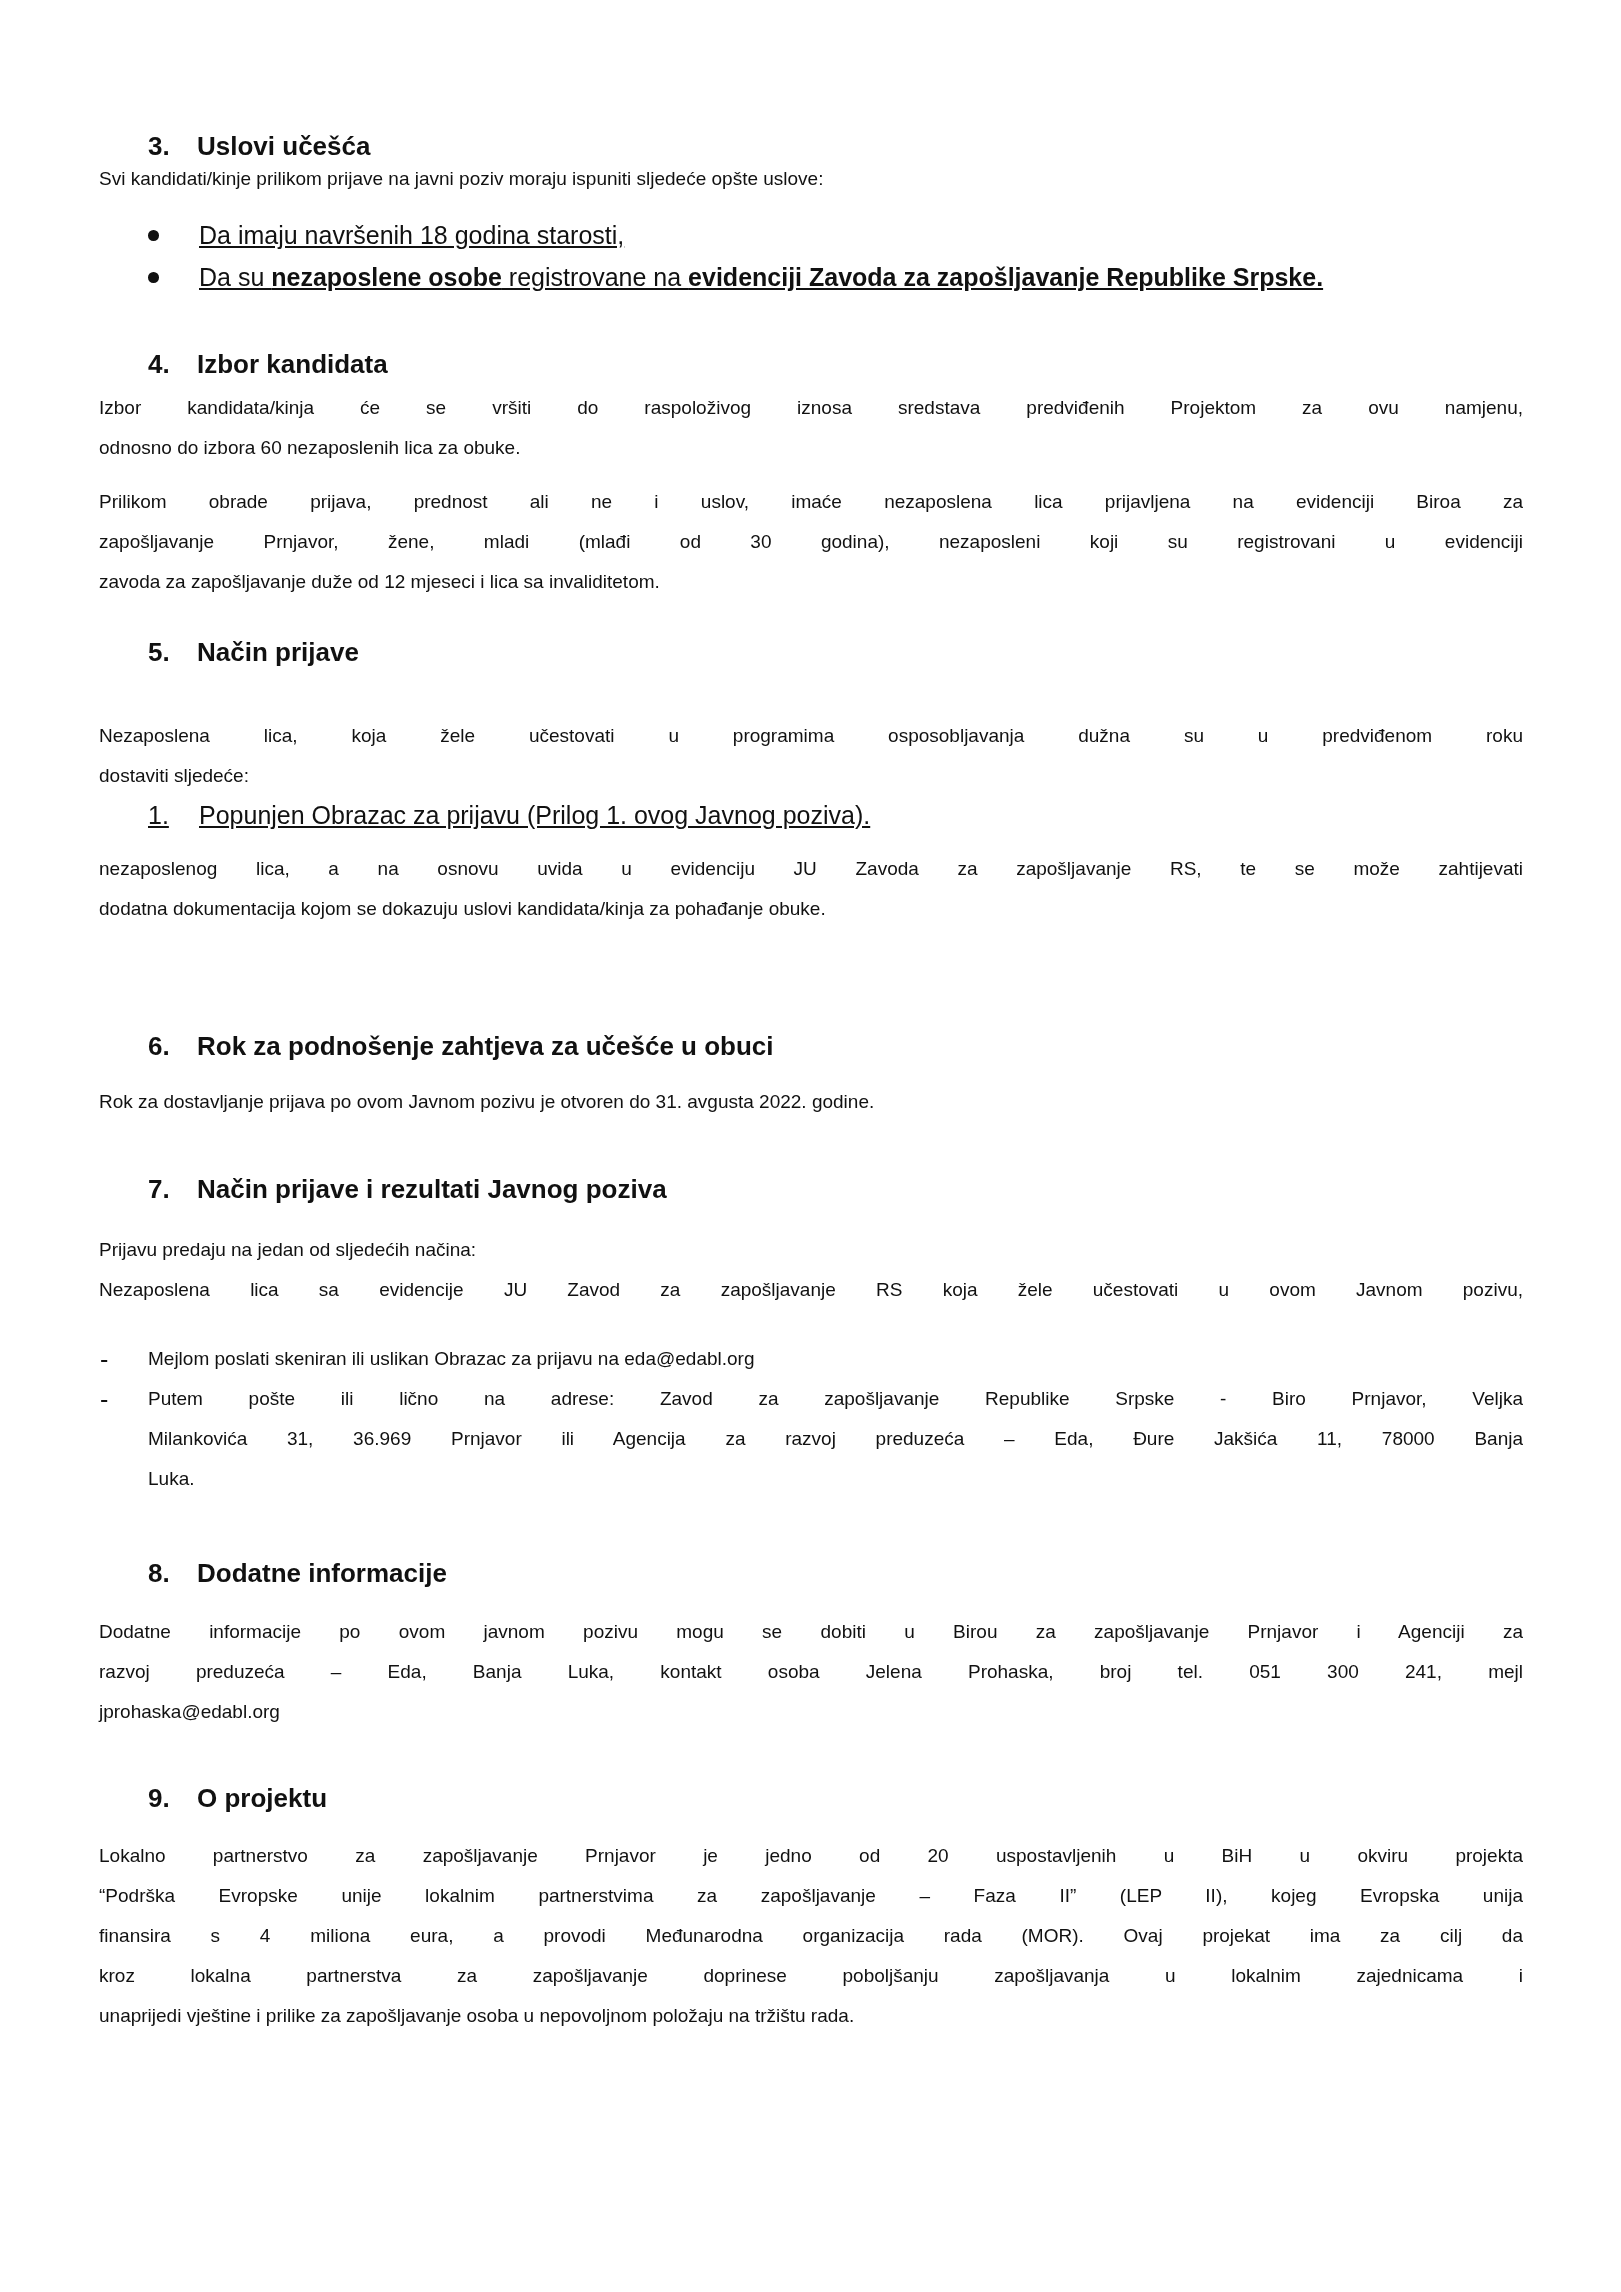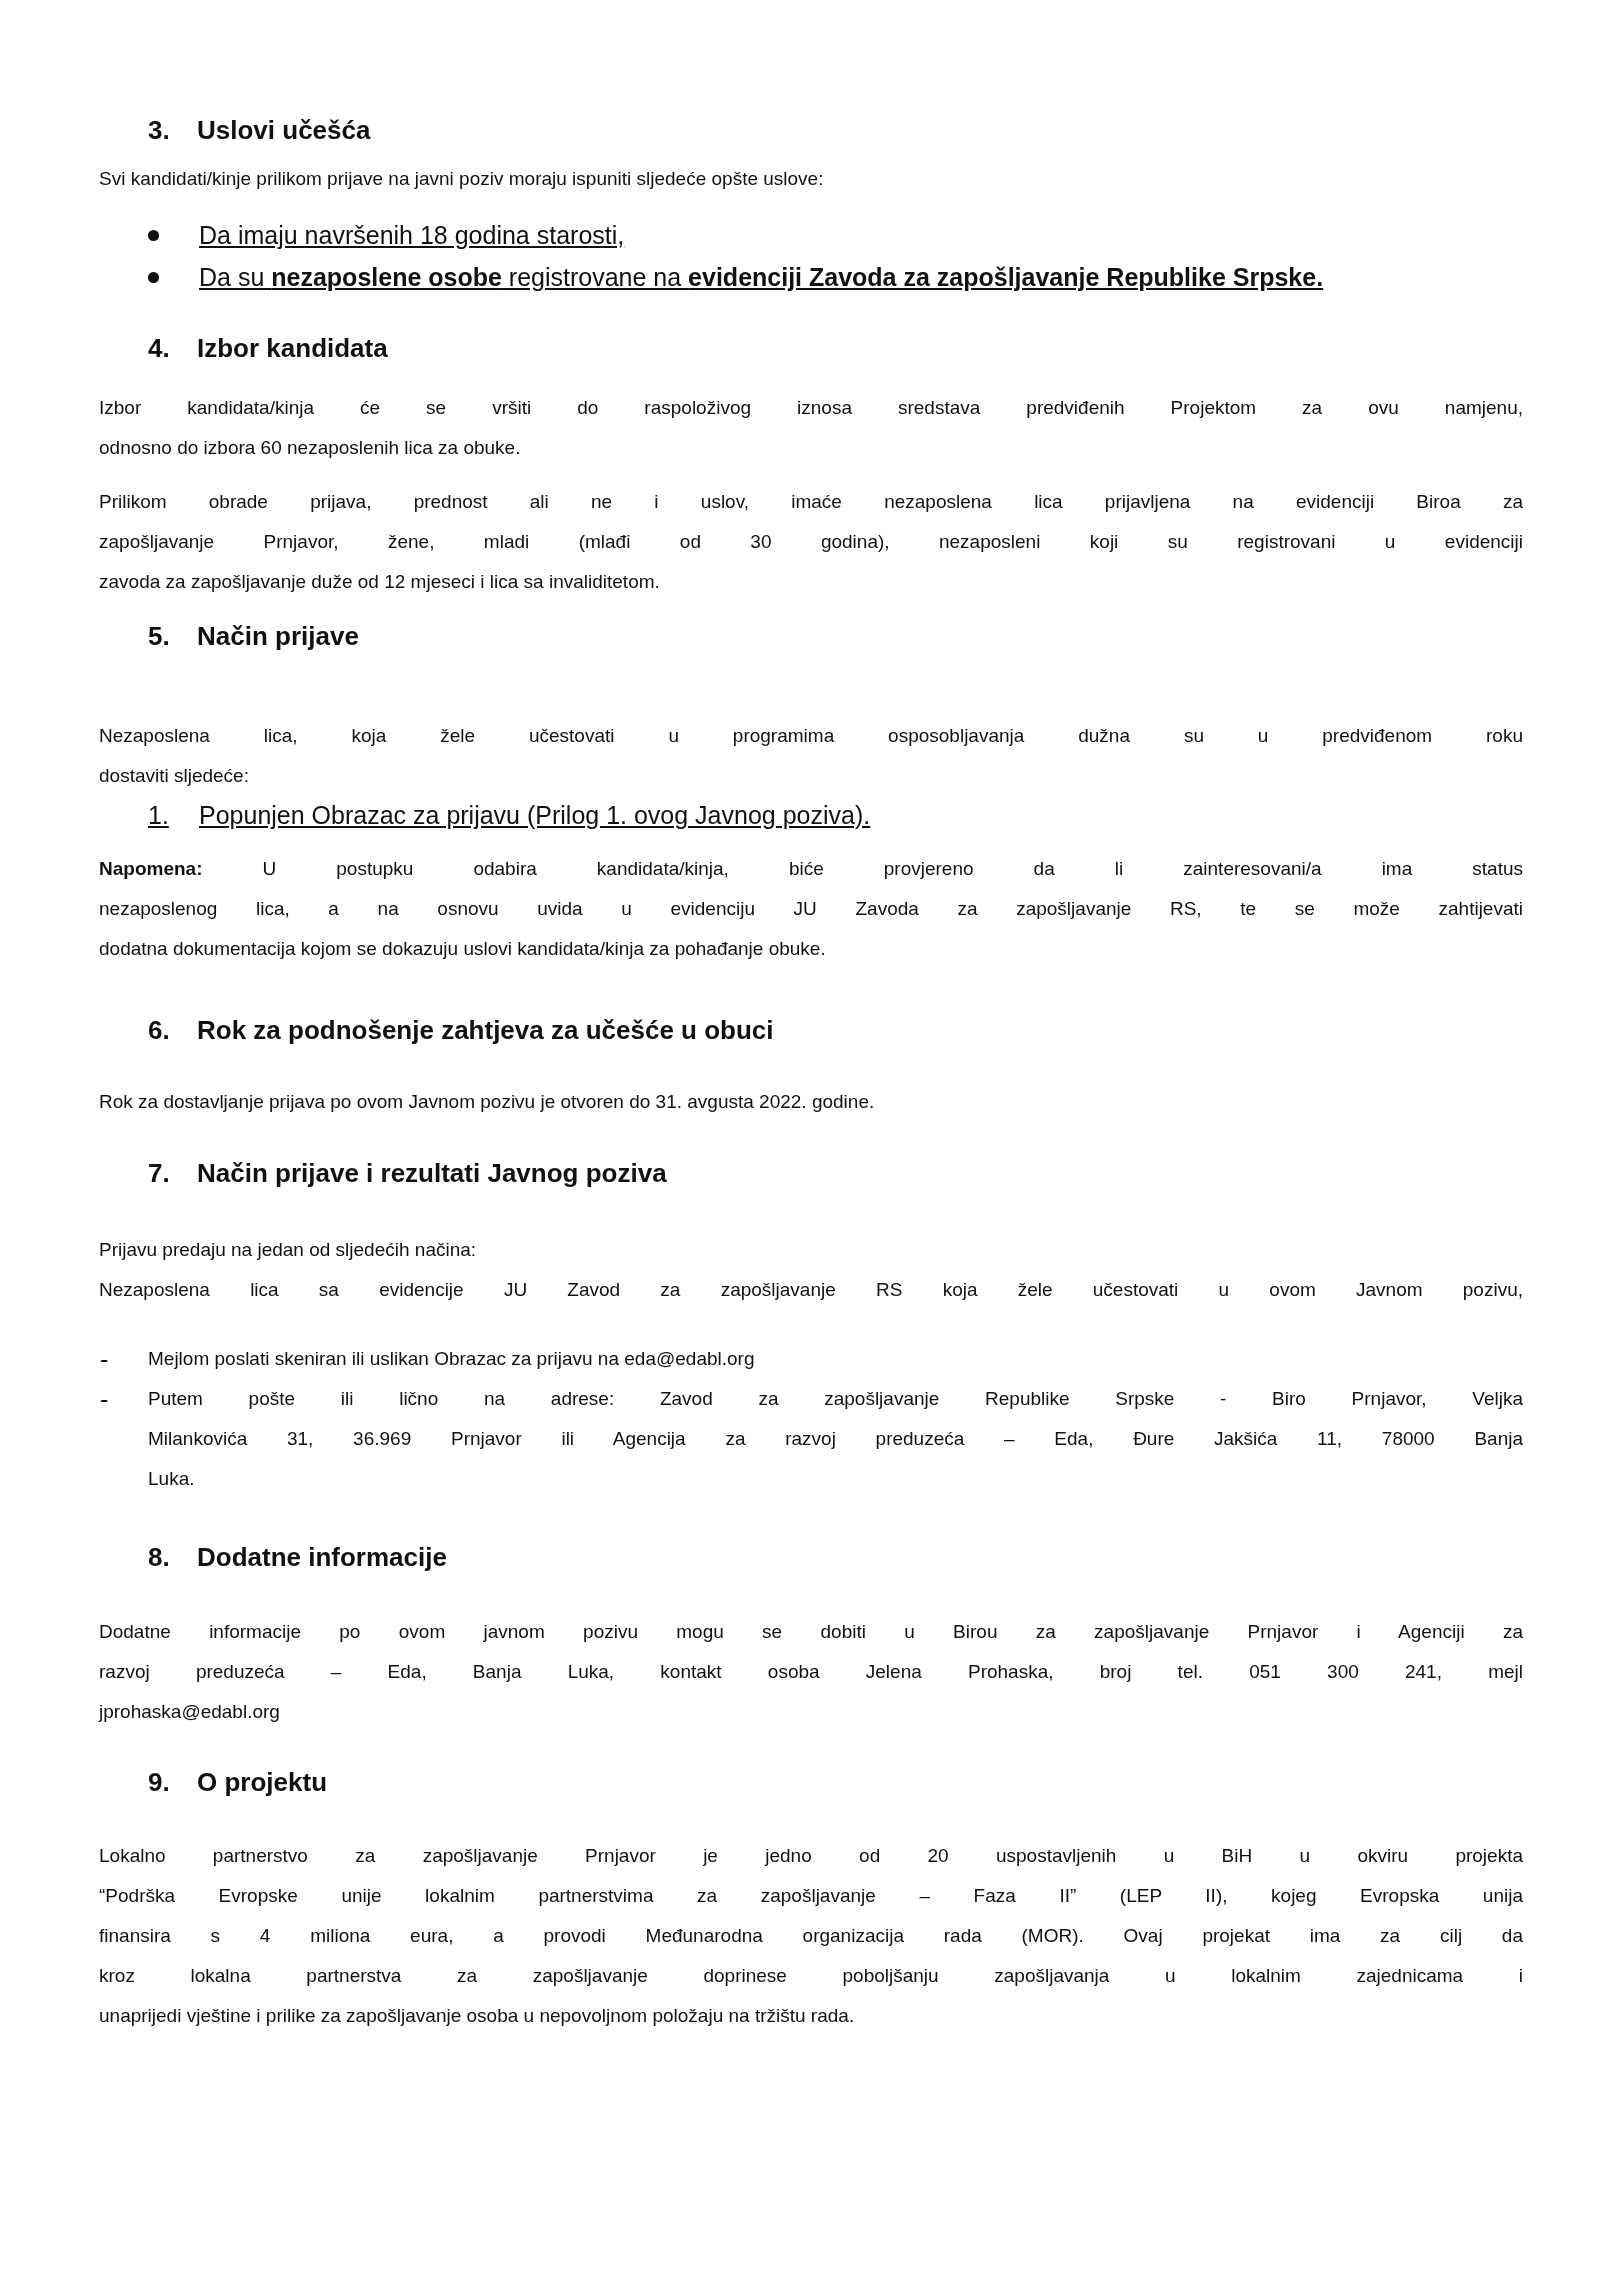--- a/index.html
+++ b/index.html
@@ -2,21 +2,21 @@
 <html style="font-size:14.3px"><head>
 <meta charset="utf-8">
 <style>
   html, body { margin: 0; padding: 0; background: #ffffff; }
   body { width: 1621px; height: 2293px; position: relative; overflow: hidden;
          font-family: "Liberation Sans", "DejaVu Sans", sans-serif; color: #111111; }
   .page { position: absolute; left: 0; top: 0; width: 1621px; height: 2293px; background: #ffffff; }
   .block { position: absolute; left: 99px; width: 1424px; }
   .line { font-size: 19px; line-height: 40px; height: 40px; white-space: nowrap; overflow: visible; }
   .line.j { text-align: justify; text-align-last: justify; white-space: normal; overflow: hidden; }
-  .heading { position: absolute; left: 148px; font-size: 26px; font-weight: bold; line-height: 36px; white-space: nowrap; }
+  .heading { position: absolute; left: 148px; font-size: 26px; font-weight: bold; line-height: 36px; white-space: nowrap; margin-top: 16px; }
   .heading .num { display: inline-block; width: 49px; }
   .item { position: absolute; font-size: 25px; line-height: 40px; white-space: nowrap; text-decoration: underline; }
   .marker { position: absolute; font-size: 25px; line-height: 40px; }
   .bullet-dot { position: absolute; width: 10.7px; height: 10.7px; border-radius: 50%; background: #111; }
   .indented { position: absolute; left: 148px; width: 1375px; }
   b { font-weight: bold; }
 </style>
 </head>
 <body>
 
@@ -49,21 +49,20 @@
   <div class="heading" style="top:618px">
     <span class="num">5.</span><span>Način prijave</span>
   </div>
   <div class="block" style="top:716px">
     <div class="line j">Nezaposlena lica, koja žele učestovati u programima osposobljavanja dužna su u predviđenom roku</div>
     <div class="line">dostaviti sljedeće:</div>
   </div>
   <div class="item" style="left:148px; top:795px">1.</div>
   <div class="item" style="left:199px; top:795px">Popunjen Obrazac za prijavu (Prilog 1. ovog Javnog poziva).</div>
   <div class="block" style="top:849px">
-    <div class="line j"><b>Napomena:</b><span> U postupku odabira kandidata/kinja, biće provjereno da li zainteresovani/a ima status</span></div>
     <div class="line j">nezaposlenog lica, a na osnovu uvida u evidenciju JU Zavoda za zapošljavanje RS, te se može zahtijevati</div>
     <div class="line">dodatna dokumentacija kojom se dokazuju uslovi kandidata/kinja za pohađanje obuke.</div>
   </div>
 
   <div class="heading" style="top:1012px">
     <span class="num">6.</span><span>Rok za podnošenje zahtjeva za učešće u obuci</span>
   </div>
   <div class="block" style="top:1082px">
     <div class="line">Rok za dostavljanje prijava po ovom Javnom pozivu je otvoren do 31. avgusta 2022. godine.</div>
   </div>

